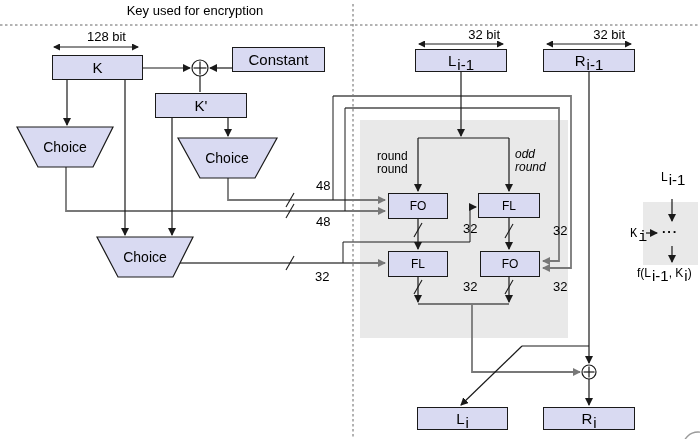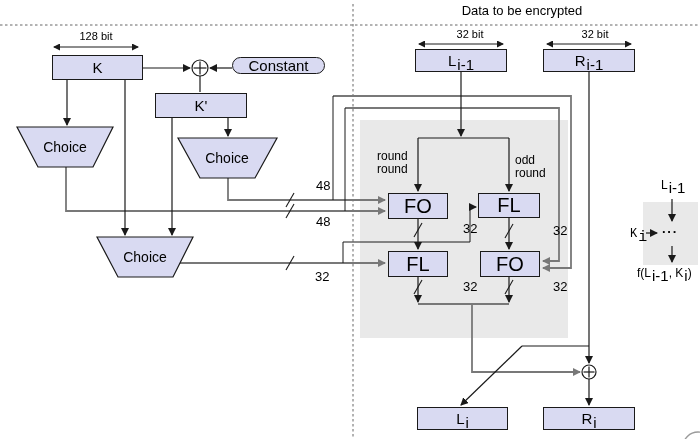--- a/index.html
+++ b/index.html
@@ -4,28 +4,28 @@
 <style>
   html,body{margin:0;padding:0;background:#fff;}
   #stage{
     position:relative;width:700px;height:439px;background:#fff;overflow:hidden;
     font-family:"Liberation Sans",sans-serif;color:#000;
   }
   #diagram-svg{position:absolute;left:0;top:0;}
   .lbl{position:absolute;white-space:nowrap;line-height:1.1;}
   .ctr{text-align:center;}
   .title{font-size:13px;}
-  .dim{font-size:11px;}
+  .dim{font-size:13px;text-align:right;}
   .busnum{font-size:13px;margin-left:36px;}
   .roundlbl{font-size:12px;line-height:13px;}
   .node{
     position:absolute;background:#d9daf2;border:1px solid #1a1a1a;box-sizing:border-box;
     display:flex;align-items:center;justify-content:center;font-size:15px;
   }
-  .fn{font-size:20px;}
+  .fn{font-size:12px;}
   .choice-lbl{font-size:14px;}
   .sb{display:inline-block;transform:translateY(4px);font-size:15px;margin-left:1px;}
   .mini{font-size:12px;}
   .dots{font-size:13px;font-weight:bold;letter-spacing:1px;}
 </style>
 </head>
 <body>
 
 <div id="stage">
 
@@ -119,30 +119,30 @@
       <g>
         <circle cx="589" cy="372" r="7"></circle>
         <path d="M583.5,372 H594.5"></path>
         <path d="M589,366.5 V377.5"></path>
       </g>
     </g>
 
     <circle cx="698" cy="447" r="15" fill="none" stroke="#9a9a9a" stroke-width="1.4"></circle>
   </svg>
 
-  <div class="lbl title ctr" style="left:392px;top:4px;width:260px;">Data to be encrypted</div>
+  <div class="lbl title ctr" style="left:60px;top:4px;width:270px;">Key used for encryption</div>
 
   <div class="lbl dim ctr" style="left:66px;top:30px;width:60px;">128 bit</div>
   <div class="lbl dim ctr" style="left:440px;top:28px;width:60px;">32 bit</div>
   <div class="lbl dim ctr" style="left:565px;top:28px;width:60px;">32 bit</div>
 
   <div class="node" style="left:52px;top:55px;width:91px;height:25px;">
     <span>K</span>
   </div>
-  <div class="node" style="left:232px;top:57px;width:93px;height:17px;border-radius:11px;">
+  <div class="node" style="left:232px;top:47px;width:93px;height:25px;">
     <span>Constant</span>
   </div>
   <div class="node" style="left:155px;top:93px;width:92px;height:25px;">
     <span>K'</span>
   </div>
 
   <div class="lbl choice-lbl ctr" style="left:25px;top:140px;width:80px;">Choice</div>
   <div class="lbl choice-lbl ctr" style="left:187px;top:151px;width:80px;">Choice</div>
   <div class="lbl choice-lbl ctr" style="left:105px;top:250px;width:80px;">Choice</div>
 
@@ -156,21 +156,21 @@
   </div>
   <div class="node" style="left:543px;top:49px;width:92px;height:23px;">
     <span>R</span>
       <span class="sb">i-1</span>
   </div>
 
   <div class="lbl roundlbl" style="left:377px;top:150px;">
     <div>round</div>
     <div>round</div>
   </div>
-  <div class="lbl roundlbl" style="left:515px;top:154px;">
+  <div class="lbl roundlbl" style="left:515px;top:148px;font-style:italic;">
     <div>odd</div>
     <div>round</div>
   </div>
 
   <div class="node fn" style="left:388px;top:193px;width:60px;height:26px;">
     <span>FO</span>
   </div>
   <div class="node fn" style="left:478px;top:193px;width:62px;height:25px;">
     <span>FL</span>
   </div>
@@ -188,21 +188,21 @@
 
   <div class="node" style="left:417px;top:407px;width:91px;height:23px;">
     <span>L</span>
       <span class="sb">i</span>
   </div>
   <div class="node" style="left:543px;top:407px;width:92px;height:23px;">
     <span>R</span>
       <span class="sb">i</span>
   </div>
 
-  <div class="lbl mini" style="left:661px;top:176px;">
+  <div class="lbl mini" style="left:661px;top:168px;">
     <span>L</span><span class="sb">i-1</span>
   </div>
   <div class="lbl mini" style="left:630px;top:226px;font-family:Liberation Mono, monospace;">
     <span>K</span><span class="sb">i</span>
   </div>
   <div class="lbl dots" style="left:662px;top:225px;">···</div>
   <div class="lbl mini" style="left:637px;top:264px;">
     <span>f(L</span><span class="sb">i-1</span><span>, K</span><span class="sb">i</span><span>)</span>
   </div>
 

